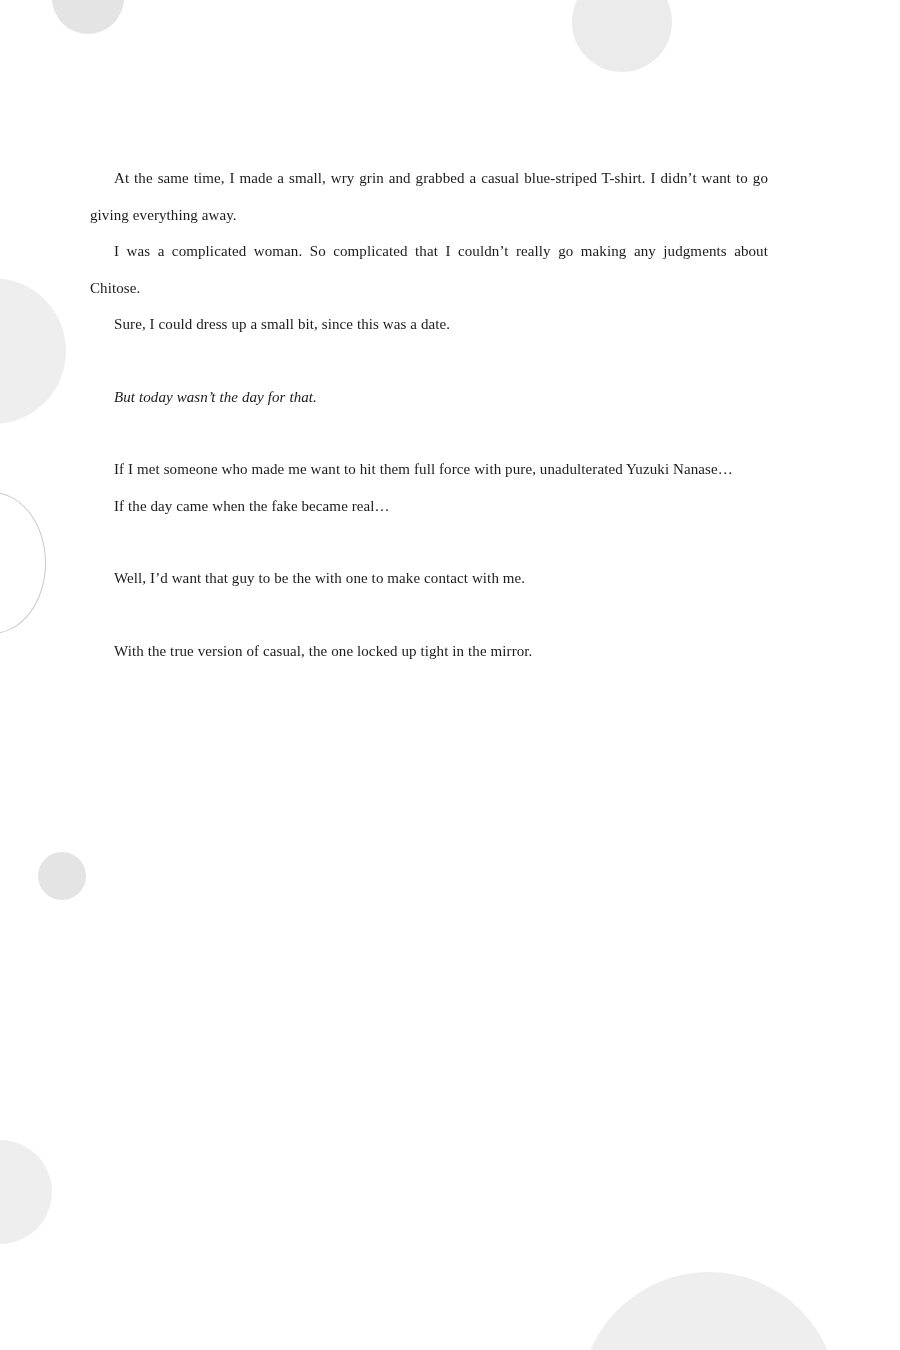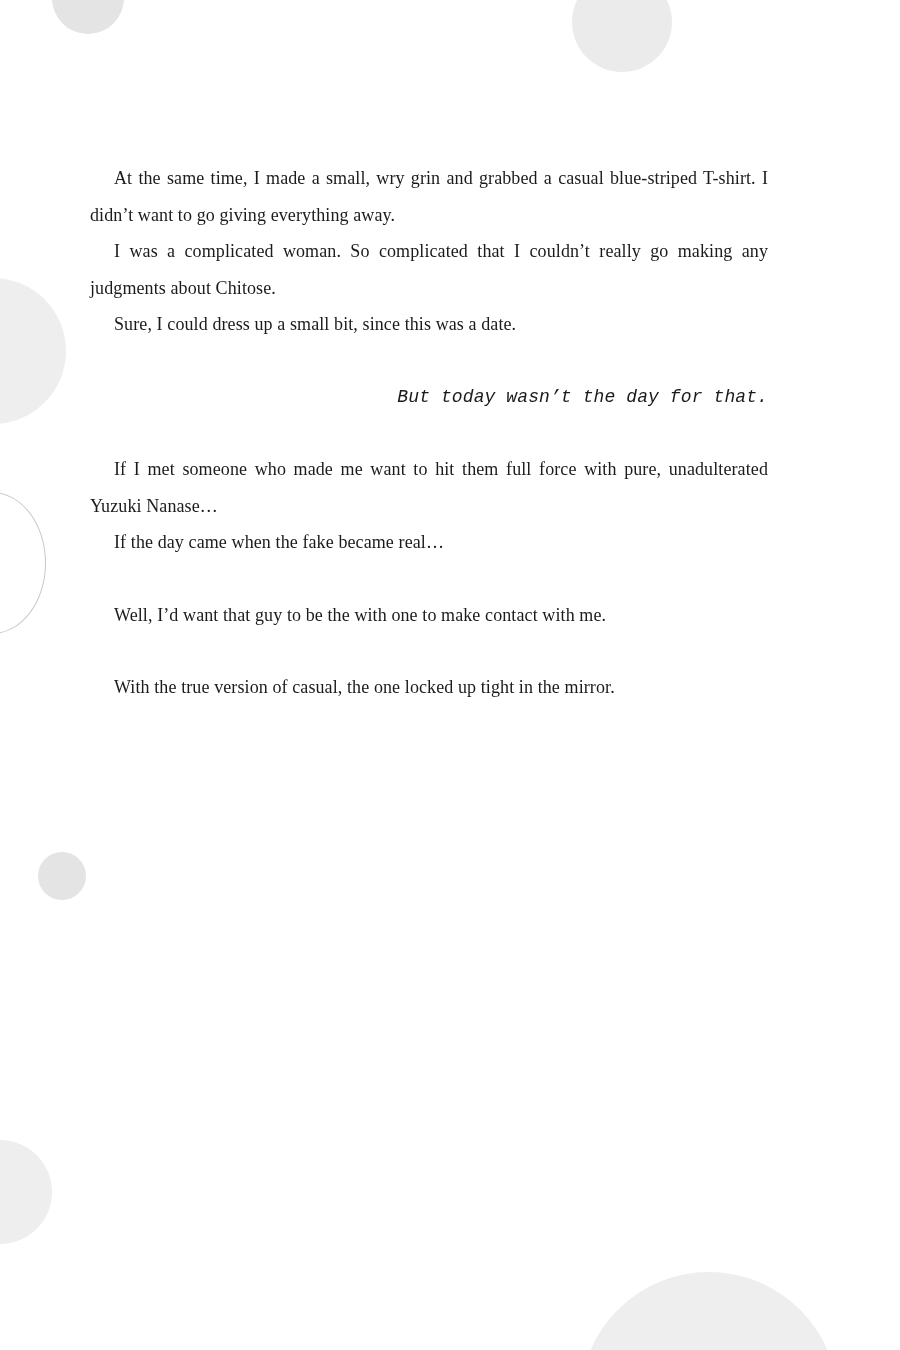--- a/index.html
+++ b/index.html
@@ -37,31 +37,30 @@
 
   
   .page {
     position: absolute;
     left: 90px;
     top: 160px;
     width: 678px;
   }
   p {
     margin: 0;
-    font-size: 18px;
+    font-size: 15px;
     line-height: 36.5px;
     text-align: justify;
     text-justify: inter-word;
     letter-spacing: 0.1px;
   }
   p.indent { text-indent: 24px; }
   p.italic {
     font-style: italic;
-    text-align: right;
-    font-family: Liberation Mono, monospace;
+    text-align: left;
   }
   .gap-sm { height: 36px; }
   .gap-md { height: 36px; }
 </style>
 </head>
 <body>
 
 <div class="bg-layer">
   <div class="circle c-fill-light" style="left:52px; top:-38px; width:72px; height:72px;"></div>
   <div class="circle c-fill-lighter" style="left:572px; top:-28px; width:100px; height:100px;"></div>

